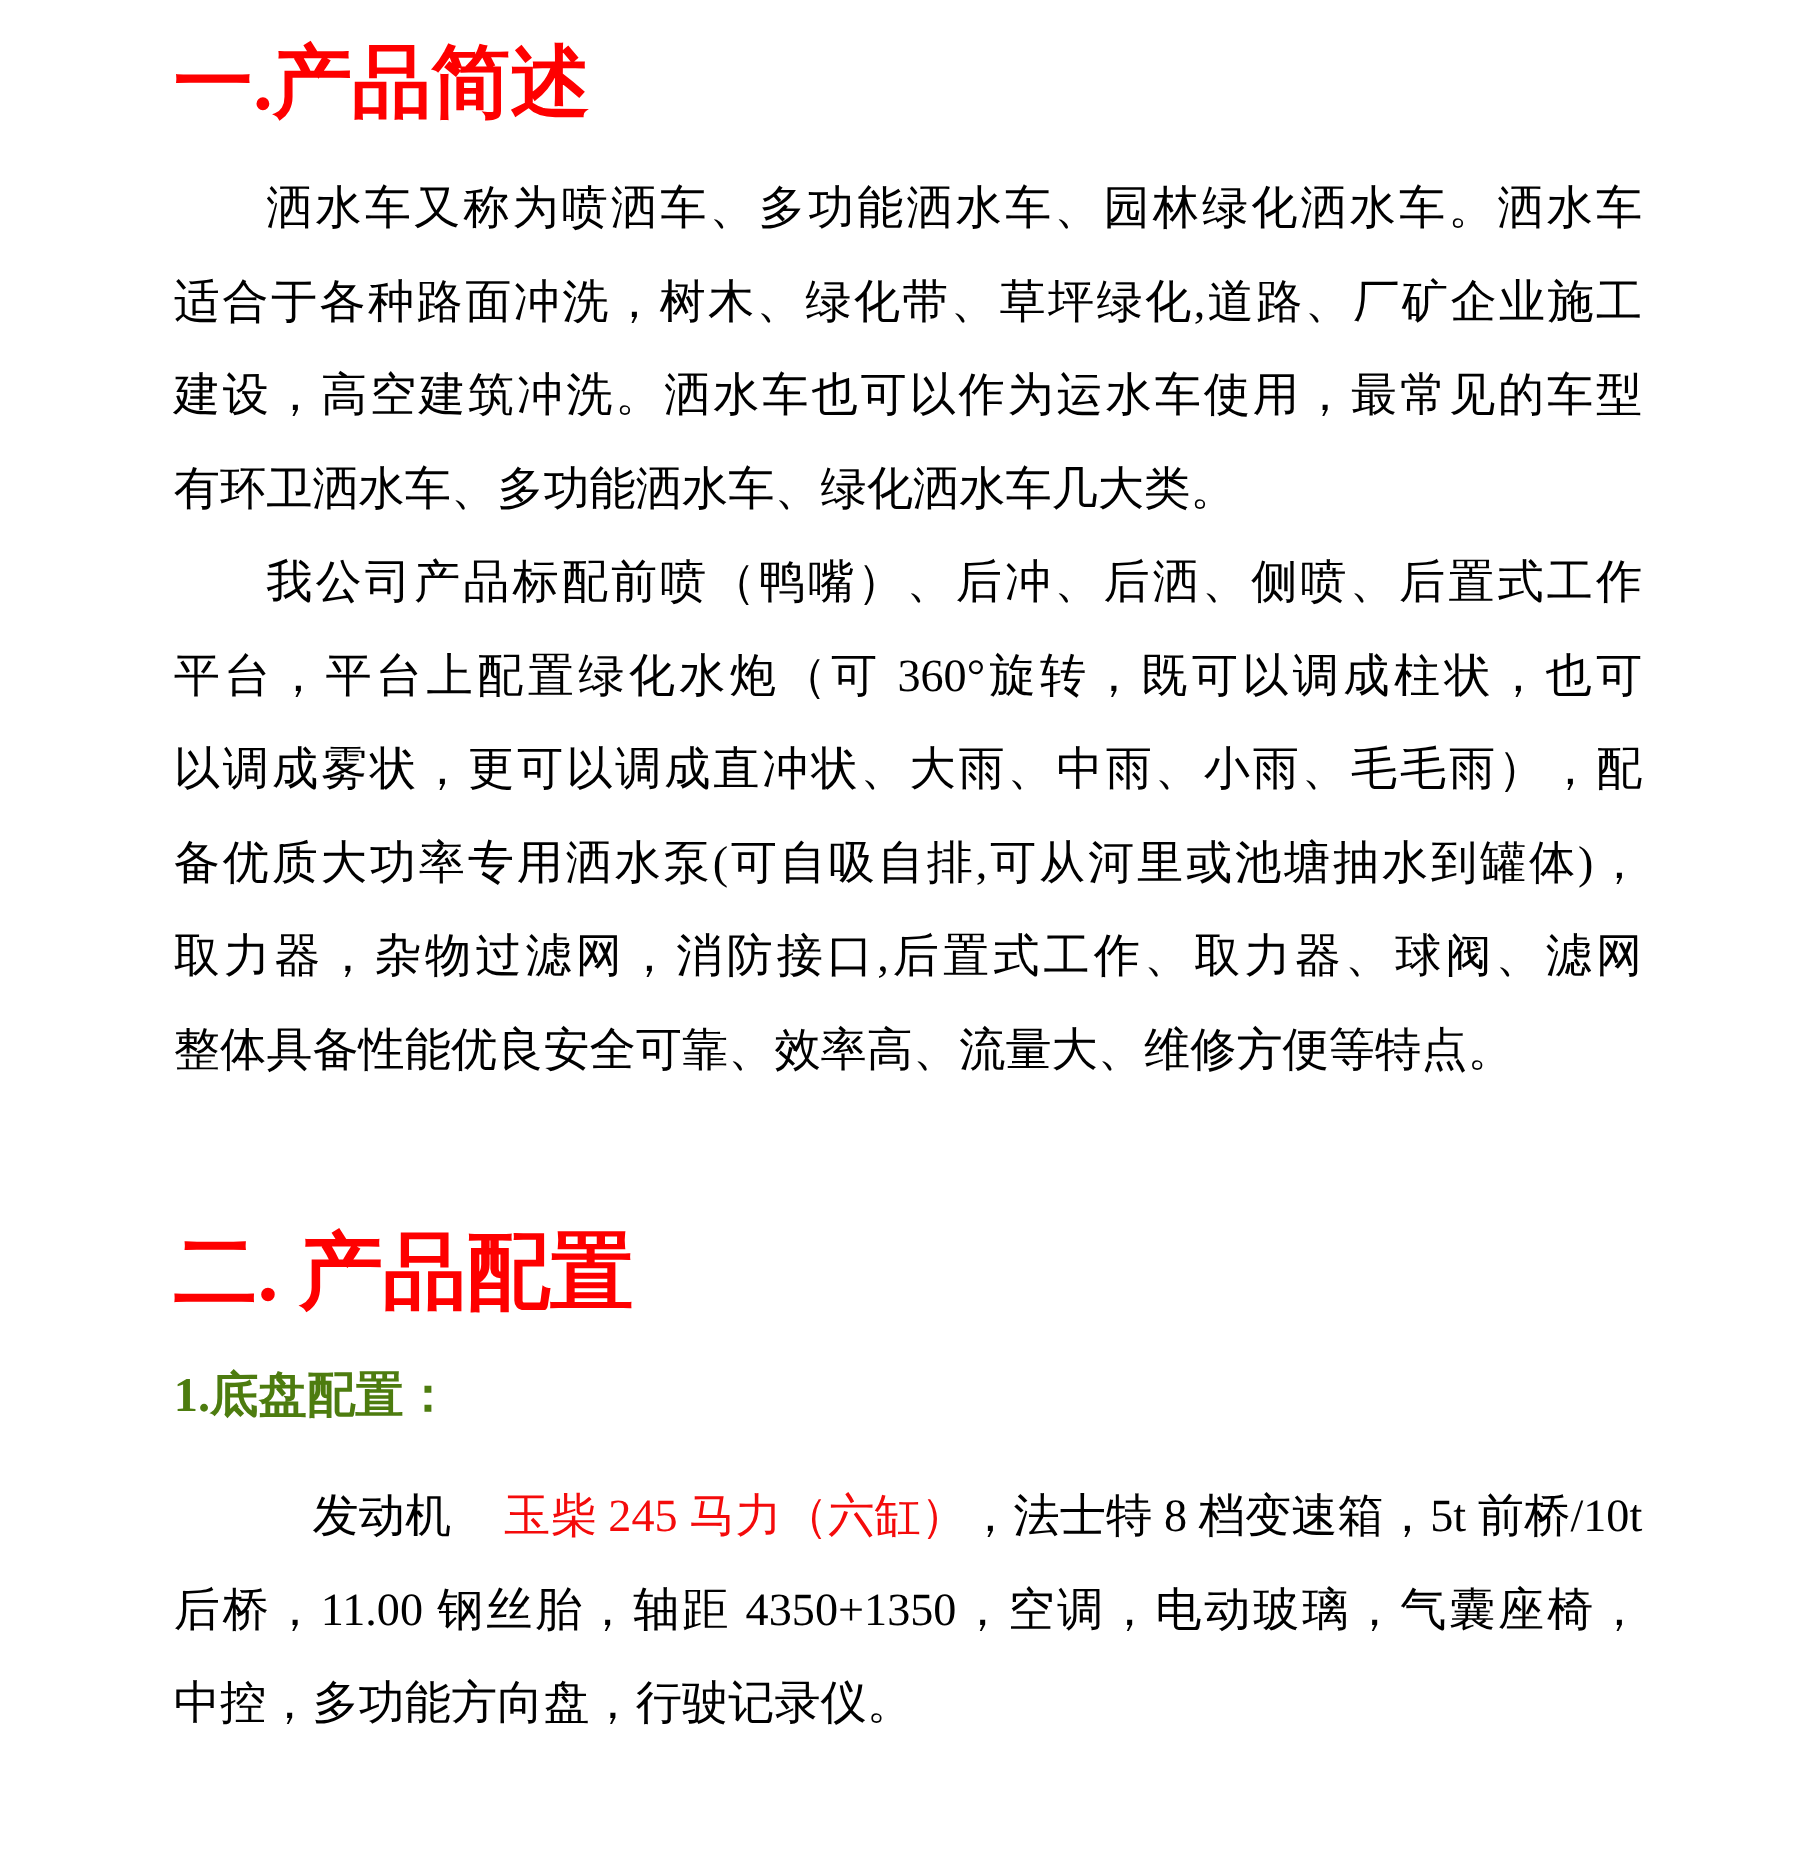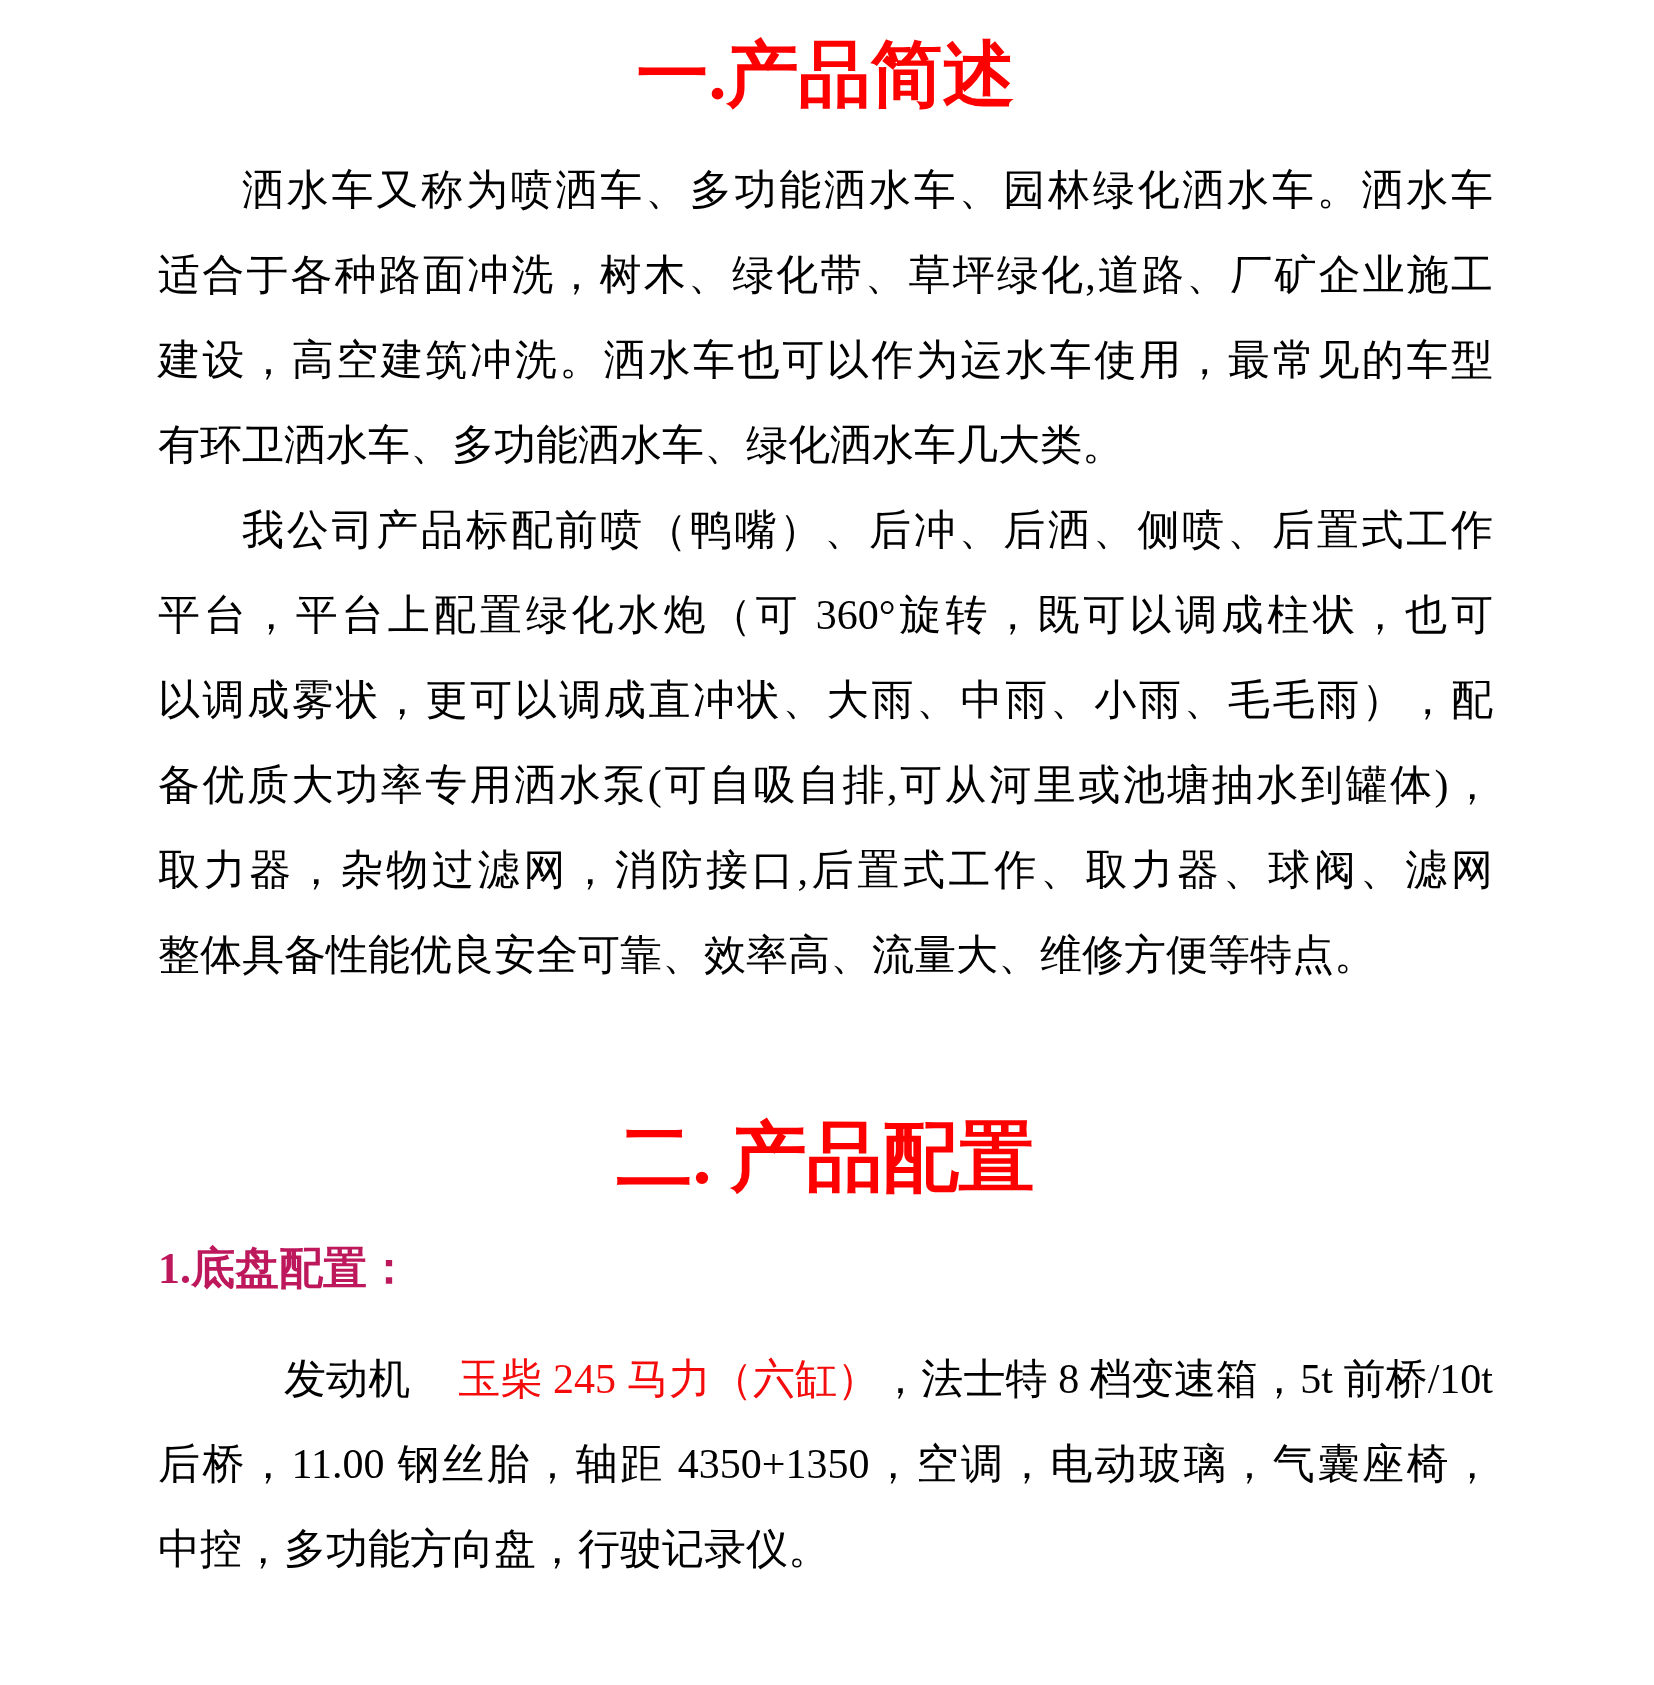--- a/index.html
+++ b/index.html
@@ -17,21 +17,20 @@
   .page {
     box-sizing: border-box;
     width: 1654px;
     height: 1685px;
     padding: 0 161px 0 158px;
   }
   .doc-title {
     font-family: "Liberation Serif", "DejaVu Serif", serif;
     font-weight: bold;
     color: var(--heading-red, #fe0000);
-    text-align: center;
     margin: 0;
   }
   #title-overview {
     font-size: 72px;
     line-height: 90px;
     margin-top: 30px;
   }
   #title-config {
     font-size: 76px;
     line-height: 95px;
@@ -55,21 +54,21 @@
   .line.last {
     text-align-last: left;
   }
   .red-inline {
     color: var(--inline-red, #f40b0b);
     margin-left: 48px;
   }
   .sub-heading {
     font-family: "Liberation Serif", "DejaVu Serif", serif;
     font-weight: bold;
-    color: #be185d;
+    color: #4d7c0f;
     font-size: 44px;
     line-height: 56px;
     margin: 36px 0 0 0;
   }
 </style>
 </head>
 <body style="background: rgb(255, 255, 255);">
 
 <div class="page">
 

